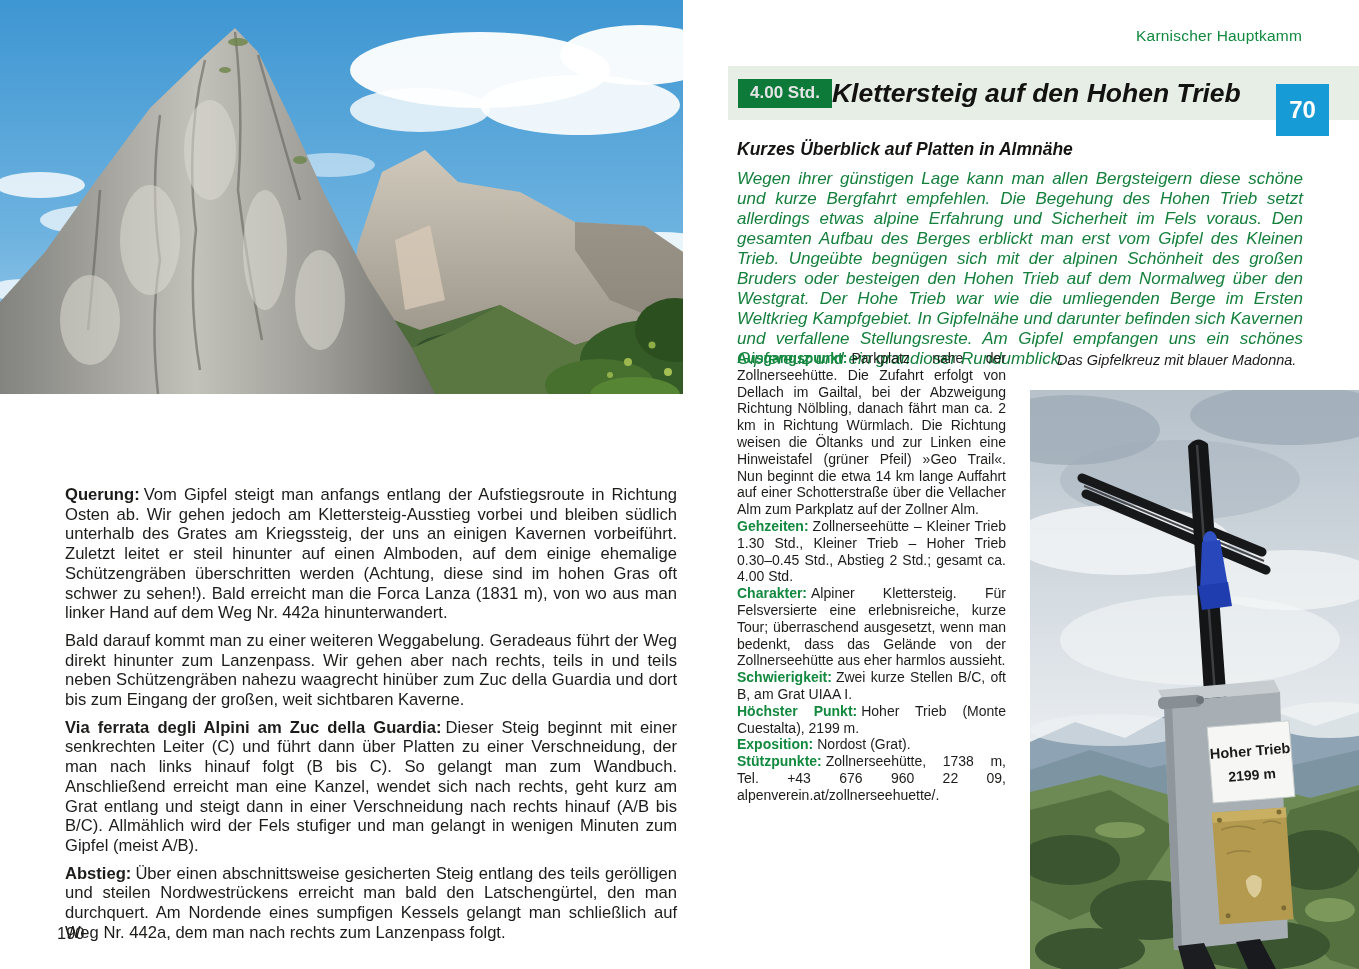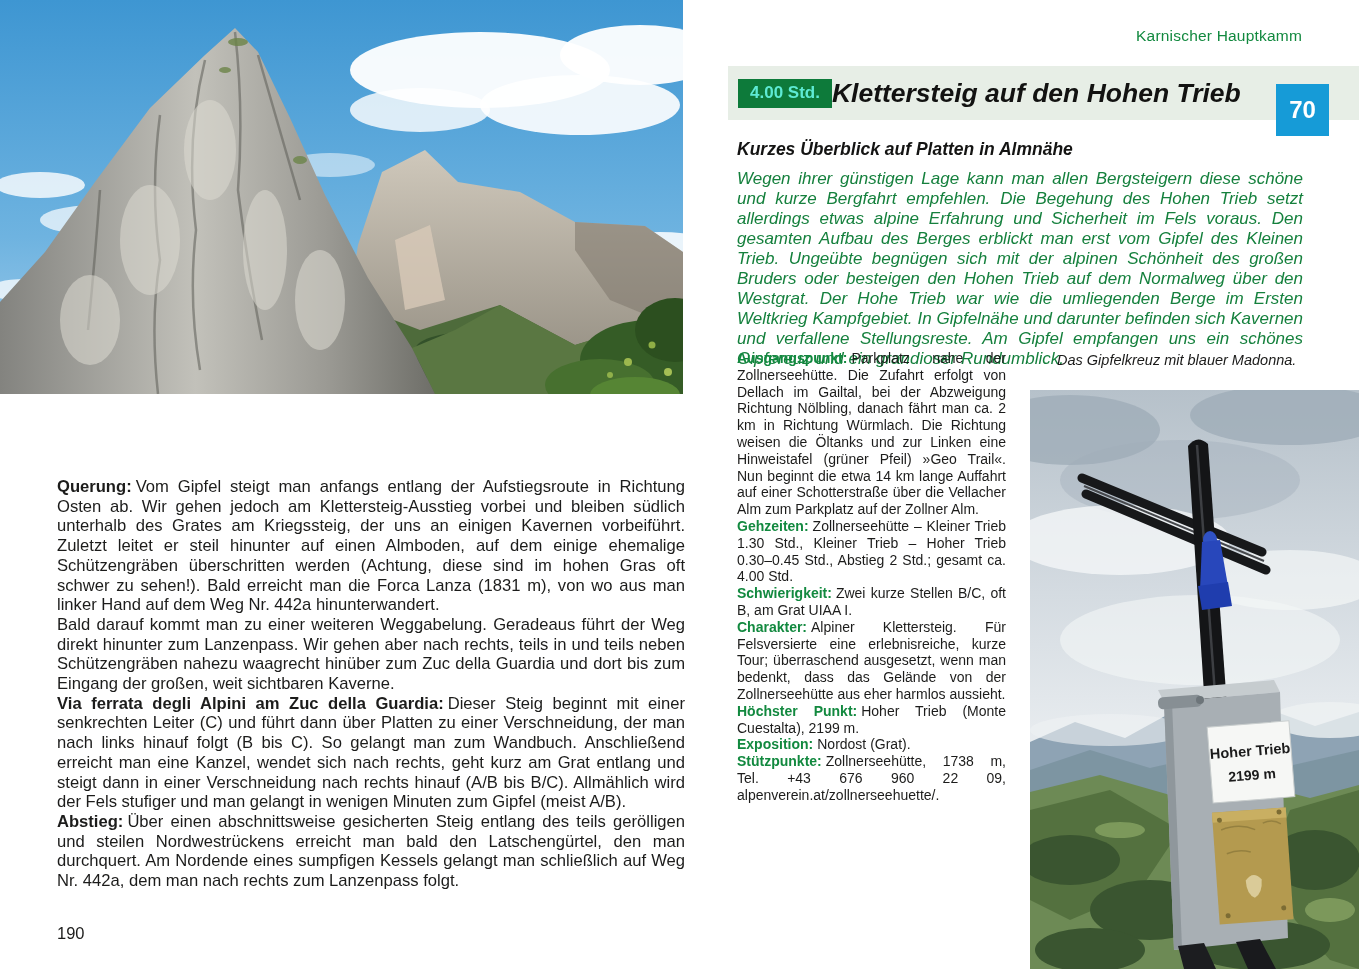--- a/index.html
+++ b/index.html
@@ -13,34 +13,34 @@
 
   .caption-left {
     position:absolute; left:57px; top:408px; width:575px;
     font-style:italic; font-size:15.5px; line-height:19.5px; color:#1b1b1a;
   }
   .body-left {
     position:absolute; left:57px; top:477px; width:628px;
     font-size:16.6px; line-height:19.7px; text-align:justify;
     hyphens:auto; -webkit-hyphens:auto;
   }
-  .body-left p { margin:0; }
+  .body-left p { margin:8px; }
   .body-left b:not(:empty) { margin-right:4px; }
   .pagenum { position:absolute; left:57px; top:924px; font-size:16.5px; }
 
   .kicker {
     position:absolute; top:27px; right:57px;
     font-size:15.5px; color:#12893f; letter-spacing:.2px;text-align:center;
   }
   .banner {
     position:absolute; left:728px; top:66px; width:631px; height:54px;
     background:#e7eee6; display:flex; align-items:center;
   }
   .duration {
-    margin-left:10px; background:#0d7a3a; color:#5eead4;
+    margin-left:10px; background:#0d7a3a; color:#e5e5e5;
     font-weight:bold; font-size:17px; padding:4px 12px 5px 12px; white-space:nowrap;
   }
   .banner-title {
     flex:1; text-align:right; padding-right:120px;
     font-weight:bold; font-style:italic; font-size:26.5px; color:#121211; white-space:nowrap;
   }
   .route-num {
     position:absolute; left:1276px; top:84px; width:53px; height:52px;
     background:#169bd7; color:#ffffff; font-weight:bold; font-size:24px;
     display:flex; align-items:center; justify-content:center;
@@ -173,22 +173,22 @@
   <div class="route-num">70</div>
 
   <div class="intro">
     <h3>Kurzes Überblick auf Platten in Almnähe</h3>
     <p>Wegen ihrer günstigen Lage kann man allen Bergsteigern diese schöne und kurze Bergfahrt empfehlen. Die Begehung des Hohen Trieb setzt allerdings etwas alpine Erfahrung und Sicherheit im Fels voraus. Den gesamten Aufbau des Berges erblickt man erst vom Gipfel des Kleinen Trieb. Ungeübte begnügen sich mit der alpinen Schönheit des großen Bruders oder besteigen den Hohen Trieb auf dem Normalweg über den Westgrat. Der Hohe Trieb war wie die umliegenden Berge im Ersten Weltkrieg Kampfgebiet. In Gipfelnähe und darunter befinden sich Kavernen und verfallene Stellungsreste. Am Gipfel empfangen uns ein schönes Gipfereuz und ein grandioser Rundumblick.</p>
   </div>
 
   <div class="info-col">
     <p><b>Ausgangspunkt:</b><span>Parkplatz nahe der Zollnerseehütte. Die Zufahrt erfolgt von Dellach im Gailtal, bei der Abzweigung Richtung Nölbling, danach fährt man ca. 2 km in Richtung Würmlach. Die Richtung weisen die Öltanks und zur Linken eine Hinweistafel (grüner Pfeil) »Geo Trail«. Nun beginnt die etwa 14 km lange Auffahrt auf einer Schotterstraße über die Vellacher Alm zum Parkplatz auf der Zollner Alm.</span></p>
     <p><b>Gehzeiten:</b><span>Zollnerseehütte – Kleiner Trieb 1.30 Std., Kleiner Trieb – Hoher Trieb 0.30–0.45 Std., Abstieg 2 Std.; gesamt ca. 4.00 Std.</span></p>
+    <p><b>Charakter:</b><span>Alpiner Klettersteig. Für Felsversierte eine erlebnisreiche, kurze Tour; überraschend ausgesetzt, wenn man bedenkt, dass das Gelände von der Zollnerseehütte aus eher harmlos aussieht.</span></p>
     <p><b>Schwierigkeit:</b><span>Zwei kurze Stellen B/C, oft B, am Grat UIAA I.</span></p>
-    <p><b>Charakter:</b><span>Alpiner Klettersteig. Für Felsversierte eine erlebnisreiche, kurze Tour; überraschend ausgesetzt, wenn man bedenkt, dass das Gelände von der Zollnerseehütte aus eher harmlos aussieht.</span></p>
     <p><b>Höchster Punkt:</b><span>Hoher Trieb (Monte Cuestalta), 2199 m.</span></p>
     <p><b>Exposition:</b><span>Nordost (Grat).</span></p>
     <p><b>Stützpunkte:</b><span>Zollnerseehütte, 1738 m, Tel. +43 676 960 22 09, alpenverein.at/zollnerseehuette/.</span></p>
   </div>
 
   <div class="caption-right">Das Gipfelkreuz mit blauer Madonna.</div>
 
   <svg class="photo photo-right" viewBox="0 0 329 579" preserveAspectRatio="none" aria-label="">
     <defs>
       <linearGradient id="skyR" x1="0" y1="0" x2="0" y2="1">

